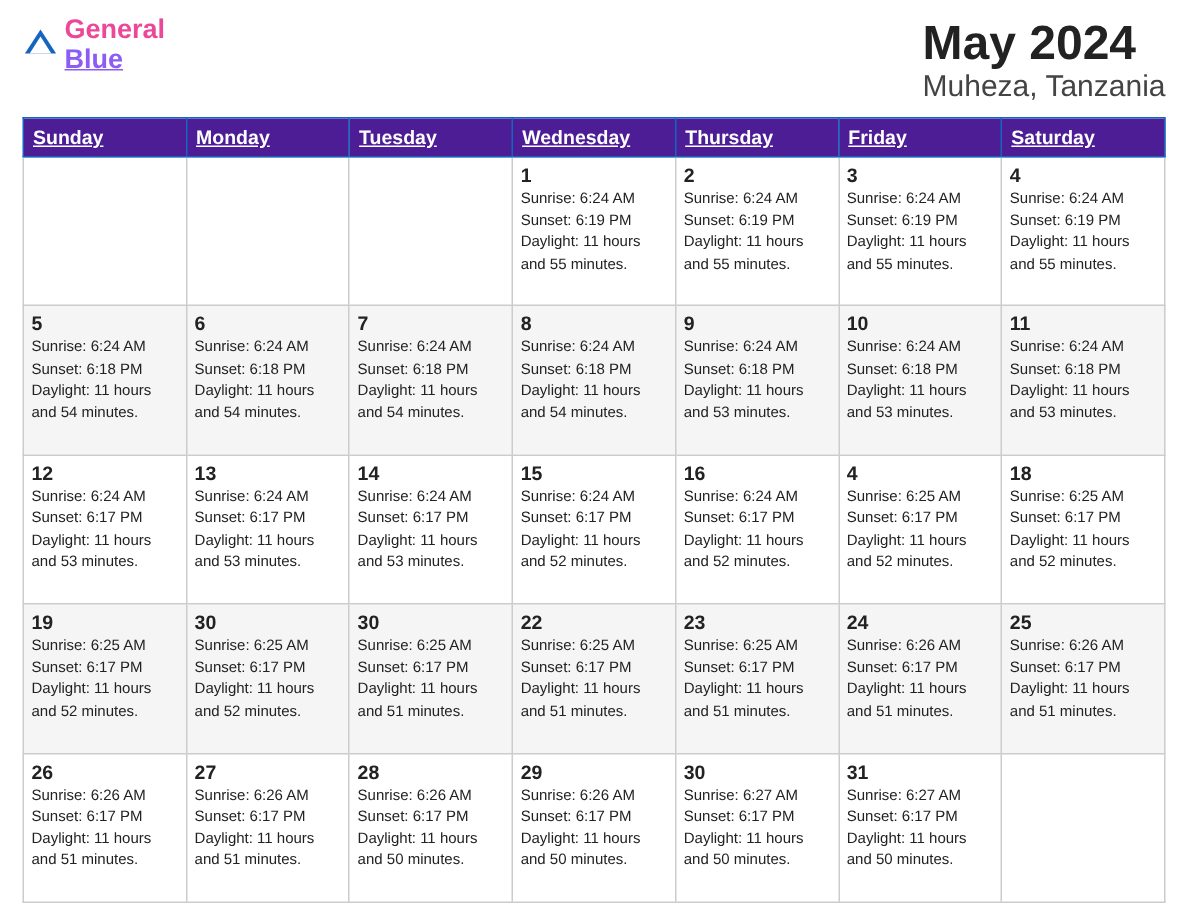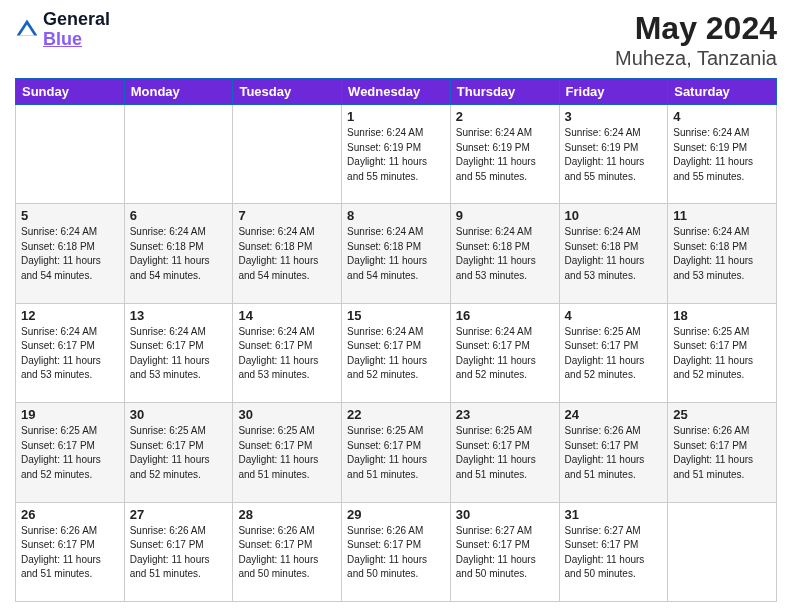--- a/index.html
+++ b/index.html
@@ -26,28 +26,28 @@
     .logo {
       display: flex;
       align-items: center;
       gap: 4px;
     }
     .logo-text {
       font-size: 18px;
       font-weight: bold;
       line-height: 1.1;
     }
-    .logo-general { color: #0f172a; }
+    .logo-general { color: #ec4899; }
     .logo-blue { color: #8b5cf6; text-decoration: underline; }
     .logo-icon {
       width: 24px;
       height: 24px;
     }
     .title-block {
-      text-align: right;
+      text-align: left;
       margin-left: 40px;
     }
     .month-year {
       font-size: 32px;
       font-weight: bold;
       color: #222;
     }
     .location {
       font-size: 20px;
       color: #444;
@@ -77,21 +77,22 @@
       height: 82px;
     }
     .calendar tr:nth-child(even) td {
       background: #f5f5f5;
     }
     .calendar tr:nth-child(odd) td {
       background: #fff;
     }
     
     .calendar thead tr th {
-      background: #6d28d9;
+      background: #4c1d95;
+      text-decoration: underline;
     }
     .day-num {
       font-size: 13px;
       font-weight: bold;
       margin-bottom: 2px;
       display: block;
     }
     .day-info {
       line-height: 1.45;
       font-size: 10px;

